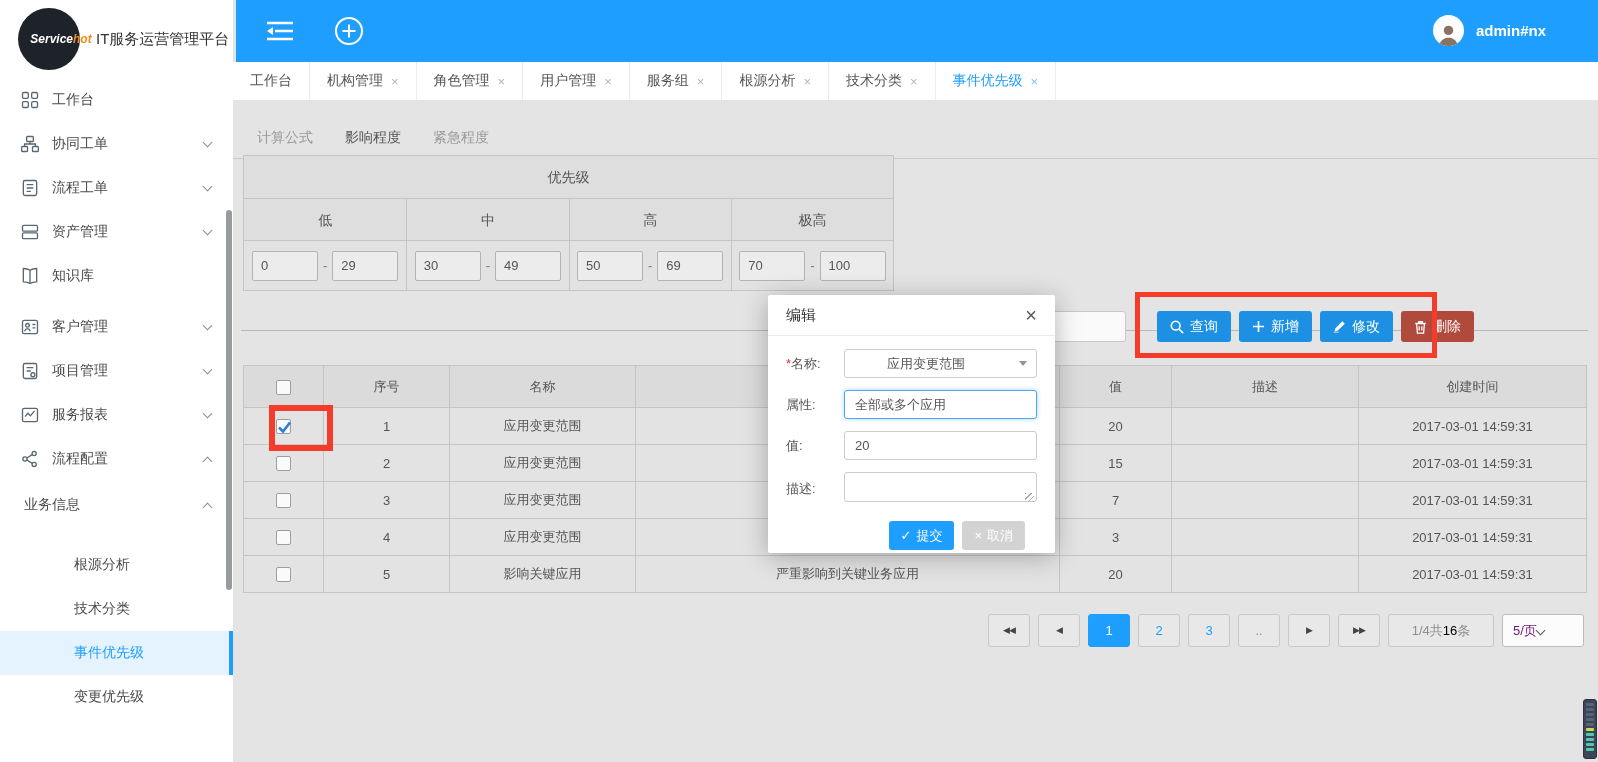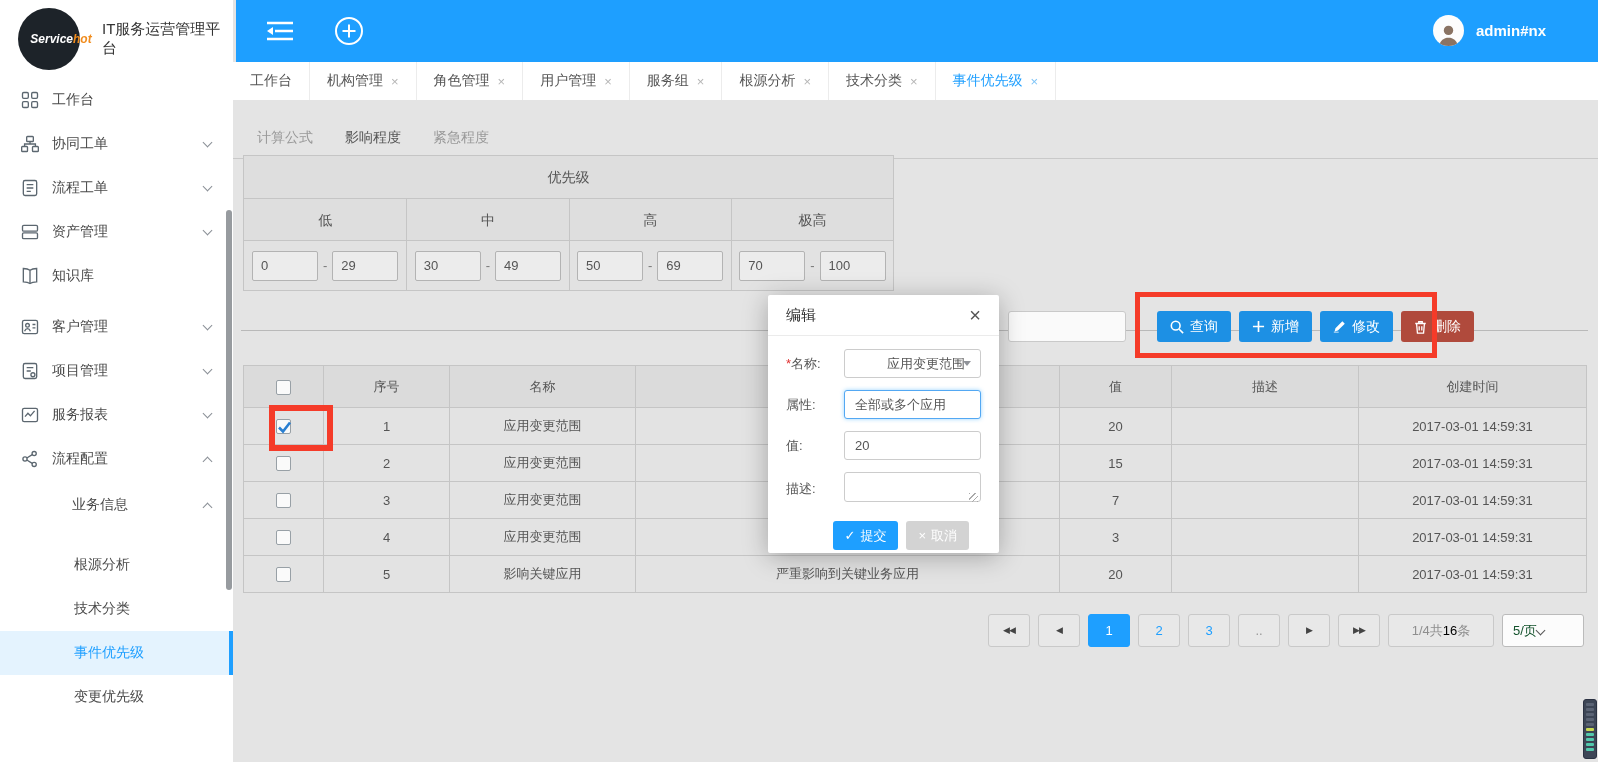--- a/index.html
+++ b/index.html
@@ -6,30 +6,30 @@
   html,body { width:1598px; height:762px; overflow:hidden; background:#e4e4e4;
               font-family:"Liberation Sans","DejaVu Sans",sans-serif; position:relative; }
 
   
   .sidebar { position:absolute; left:0; top:0; width:233px; height:762px; background:#fff; z-index:5; }
   .brand { display:flex; align-items:center; padding:6px 0 6px 18px; height:78px; }
   .logo { width:62px; height:62px; border-radius:50%; background:#1d2329; display:flex;
           align-items:center; justify-content:center; flex:0 0 62px; }
   .logo .t { font-size:12px; font-style:italic; font-weight:bold; color:#fff; letter-spacing:0;margin-left:24px; }
   .logo .hot { color:#f08c1e; }
-  .brand-title { font-size:15px; color:#333; margin-left:22px; }
+  .brand-title { font-size:15px; color:#333; margin-left:16px; }
   .side-item { height:44px; display:flex; align-items:center; padding:0 22px 0 20px;
                color:#4a4a4a; font-size:14px; cursor:pointer; }
   .side-item .sicon { width:20px; height:20px; margin-right:12px; color:#5c6770; flex:0 0 20px; }
   .side-item .slabel { flex:1; }
   .gap-top { margin-top:7px; }
   .chev { width:7px; height:7px; border-right:1.5px solid #8a8f96; border-bottom:1.5px solid #8a8f96;
           display:inline-block; transform:rotate(45deg); margin-top:-3px; }
   .chev.up { transform:rotate(-135deg); margin-top:4px; }
-  .sub1 { padding-left:72px; height:48px; }
+  .sub1 { padding-left:24px; height:48px; }
   .leaf { padding-left:74px; height:44px; }
   .leaf-first { margin-top:14px; }
   .leaf.active { background:#e4f3fe; color:#1e9fff; border-right:4px solid #1e9fff; }
   .side-scrollbar { position:absolute; right:1px; top:210px; width:6px; height:380px;
                     background:#979b9f; border-radius:3px; }
 
   
   .topbar { position:absolute; left:236px; top:0; right:0; height:62px; background:#1e9fff; z-index:4; }
   .hicon { position:absolute; color:#fff; cursor:pointer; }
   .collapse-ic { left:29px; top:20px; }
@@ -102,26 +102,26 @@
   
   .pagination { position:absolute; right:14px; top:514px; display:flex; gap:8px; align-items:center; }
   .pg { min-width:42px; height:33px; line-height:31px; text-align:center; background:#e8e8e8;
         border:1px solid #c9c9c9; border-radius:3px; font-size:13px; color:#555; cursor:pointer; }
   .pg.arrow { font-size:9px; letter-spacing:-1px; color:#444; }
   .pg.num { color:#1e9fff; }
   .pg.active { background:#1e9fff; border-color:#1e9fff; color:#fff; }
   .pg.dots { color:#999; }
   .pg-info { min-width:106px; padding:0 10px; color:#8e8e8e; cursor:default; }
   .pg-info .red { color:#000000; }
-  .pg-select { min-width:82px; background:#fcfcfc; border-color:#bbb; color:#14532d;
+  .pg-select { min-width:82px; background:#fcfcfc; border-color:#bbb; color:#701a75;
                display:flex; align-items:center; padding:12px 10px; }
   .pg-select .chev { margin-top:0; border-color:#555; }
 
   
-  .modal { position:absolute; left:535px; top:195px; width:231px; height:258px; background:#fff;
+  .modal { position:absolute; left:535px; top:195px; width:287px; height:258px; background:#fff;
            border-radius:2px; box-shadow:0 4px 26px rgba(0,0,0,.28); z-index:50; }
   .m-head { height:41px; border-bottom:1px solid #ebebeb; display:flex; align-items:center;
             justify-content:space-between; padding:0 18px; }
   .m-title { font-size:15px; color:#333; }
   .m-close { font-size:20px; color:#555; cursor:pointer; line-height:1; }
   .m-body { padding:13px 18px 0 18px; }
   .m-row { display:flex; align-items:center; margin-bottom:12px; }
   .m-label { width:58px; font-size:13px; color:#555; }
   .req { color:#e03131; }
   .m-field { flex:1; position:relative; }

